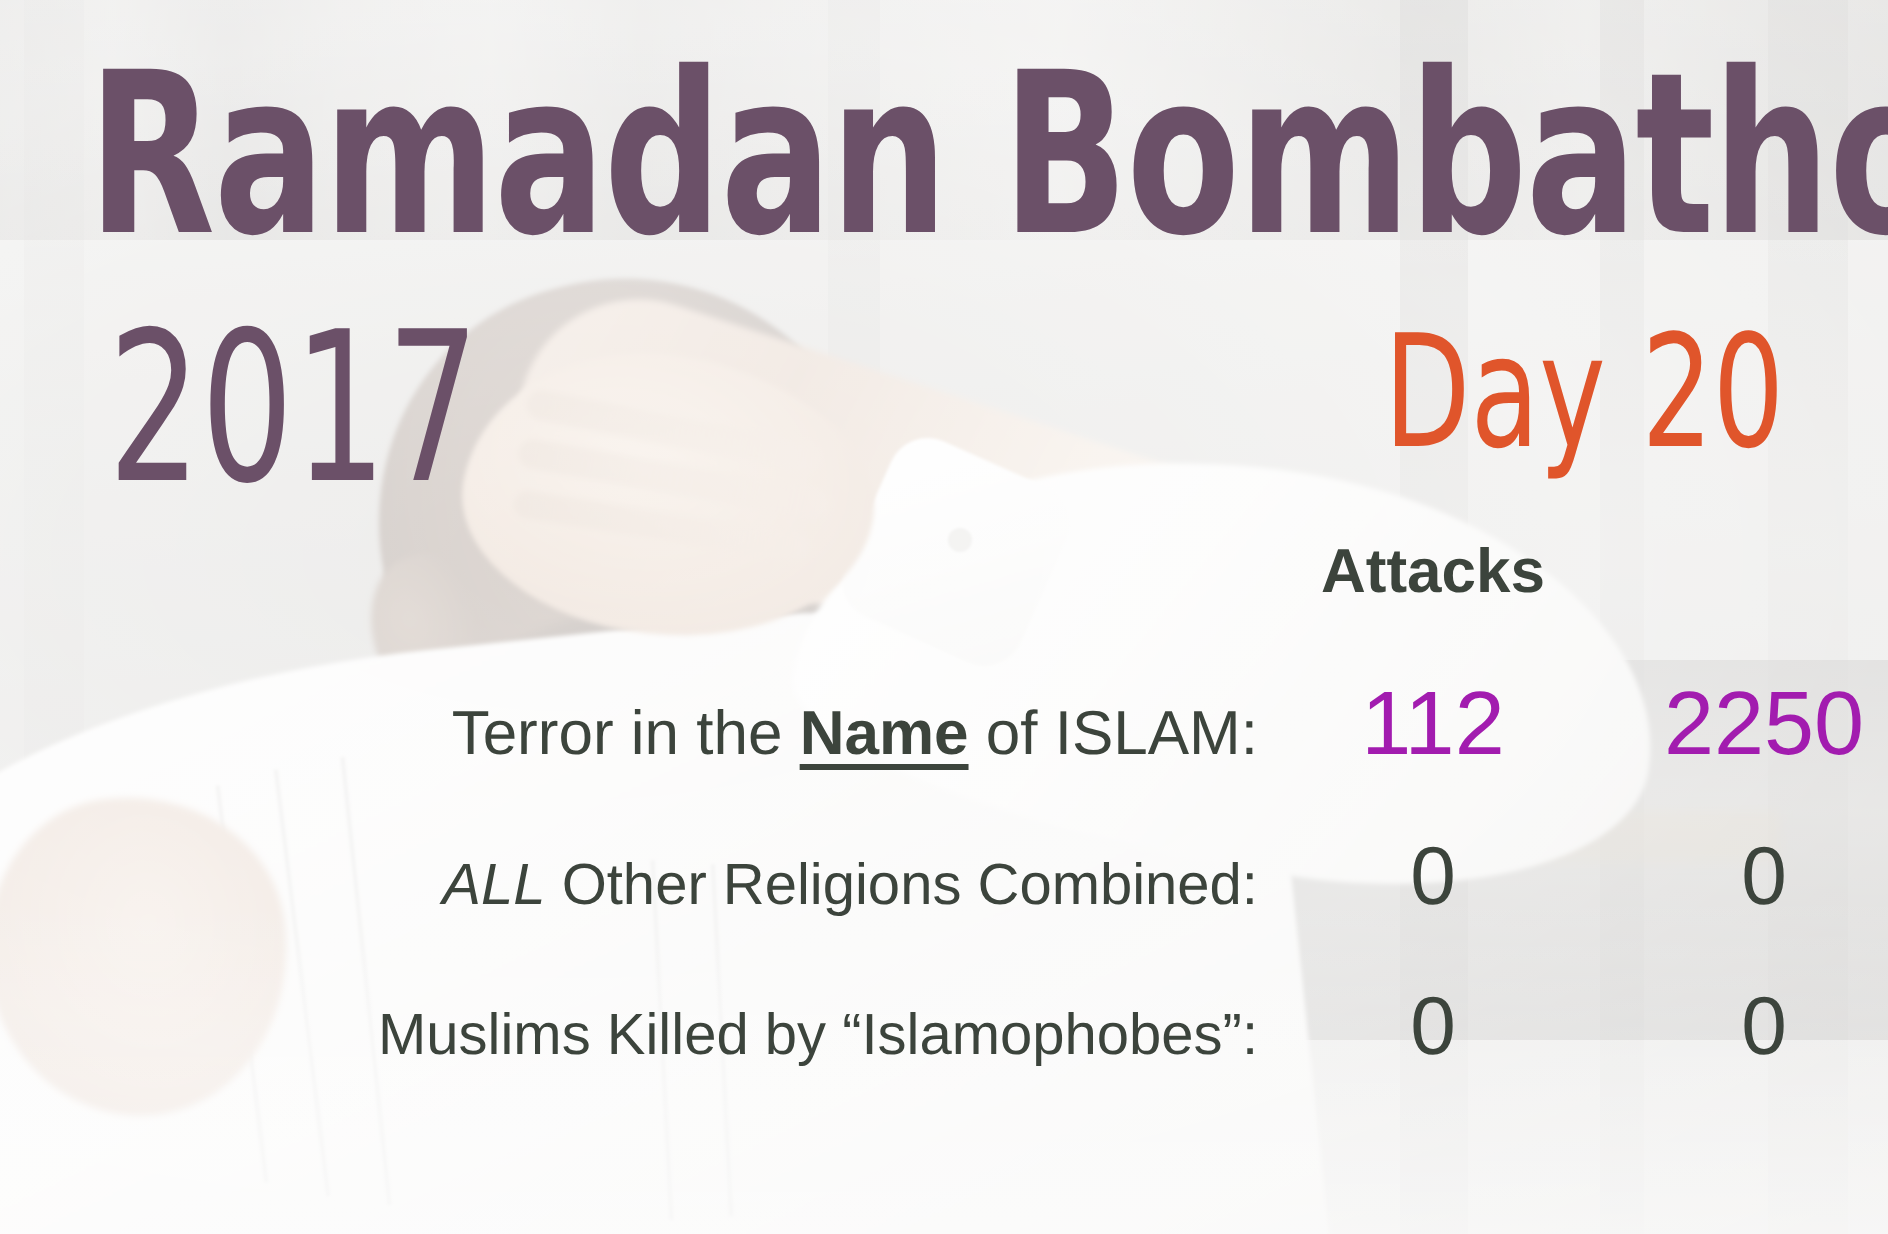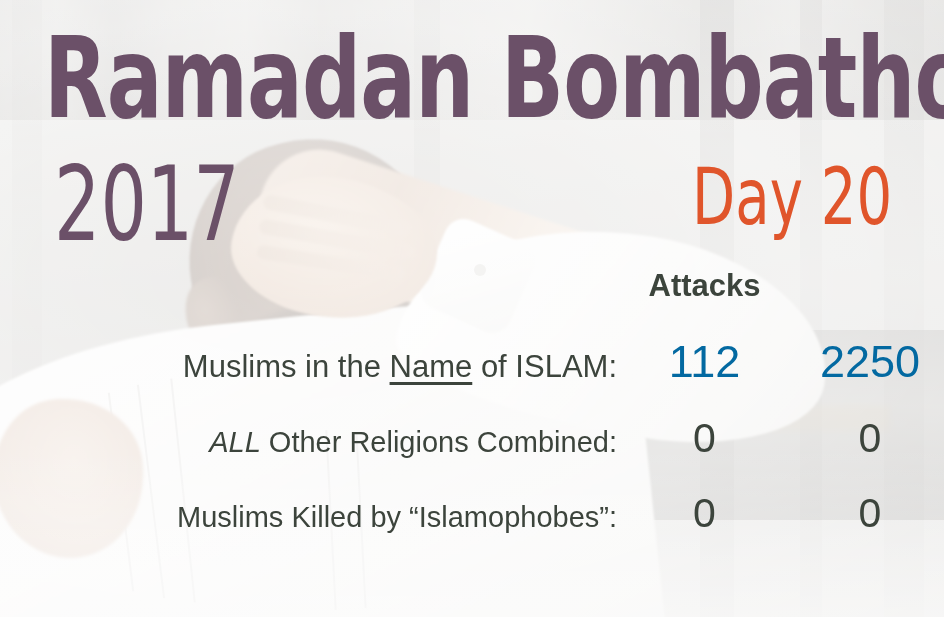--- a/index.html
+++ b/index.html
@@ -253,21 +253,21 @@
     font-weight: 400;
     color: #E0552B;
     transform: scaleX(0.80);
     transform-origin: right center;
     white-space: nowrap;
   }
 
   
   .board {
     position: absolute;
-    left: 4px;
+    left: 16px;
     top: 268px;
     width: 790px;
   }
   .row {
     display: flex;
     align-items: baseline;
     width: 944px;
   }
   .lbl {
     flex: 0 0 613px;
@@ -287,34 +287,34 @@
   .hdr-row { height: 46px; }
   .hdr-row .col-a, .hdr-row .col-k {
     font-size: 31px;
     font-weight: 700;
     color: #3C443C;
   }
 
   .r1 { margin-top: 22px; }
   .r1 .col-a, .r1 .col-k {
     font-size: 45px;
-    color: #0369a1;
+    color: #a21caf;
   }
   .r1 .lbl { font-size: 31px; }
 
   .r2 { margin-top: 27px; }
   .r3 { margin-top: 28px; justify-content: space-between; }
   .r2 .lbl, .r3 .lbl { font-size: 29px; }
   .r2 .col-a, .r2 .col-k,
   .r3 .col-a, .r3 .col-k {
     font-size: 41px;
     color: #3C443C;
   }
 
-  .u { text-decoration: underline; text-underline-offset: 5px; }
+  .u { text-decoration: underline; text-underline-offset: 5px; font-weight: bold; }
   .it { font-style: italic; }
 
   .footer {
     position: absolute;
     left: 0;
     top: 556px;
     width: 944px;
     text-align: center;
     font-family: "DejaVu Sans Condensed", "Liberation Sans Narrow", "Liberation Sans", sans-serif;
     font-size: 38px;
@@ -378,21 +378,21 @@
     <div class="day">Day 20</div>
 
     <div class="board">
 
       <div class="row hdr-row">
         <div class="lbl"></div>
         <div class="col-a">Attacks</div>
       </div>
 
       <div class="row r1">
-        <div class="lbl"><span>Muslims in the </span><span class="u">Name</span><span> of ISLAM:</span></div>
+        <div class="lbl"><span>Terror in the </span><span class="u">Name</span><span> of ISLAM:</span></div>
         <div class="col-a">112</div>
         <div class="col-k">2250</div>
       </div>
 
       <div class="row r2">
         <div class="lbl"><span class="it">ALL</span><span> Other Religions Combined:</span></div>
         <div class="col-a">0</div>
         <div class="col-k">0</div>
       </div>
 

